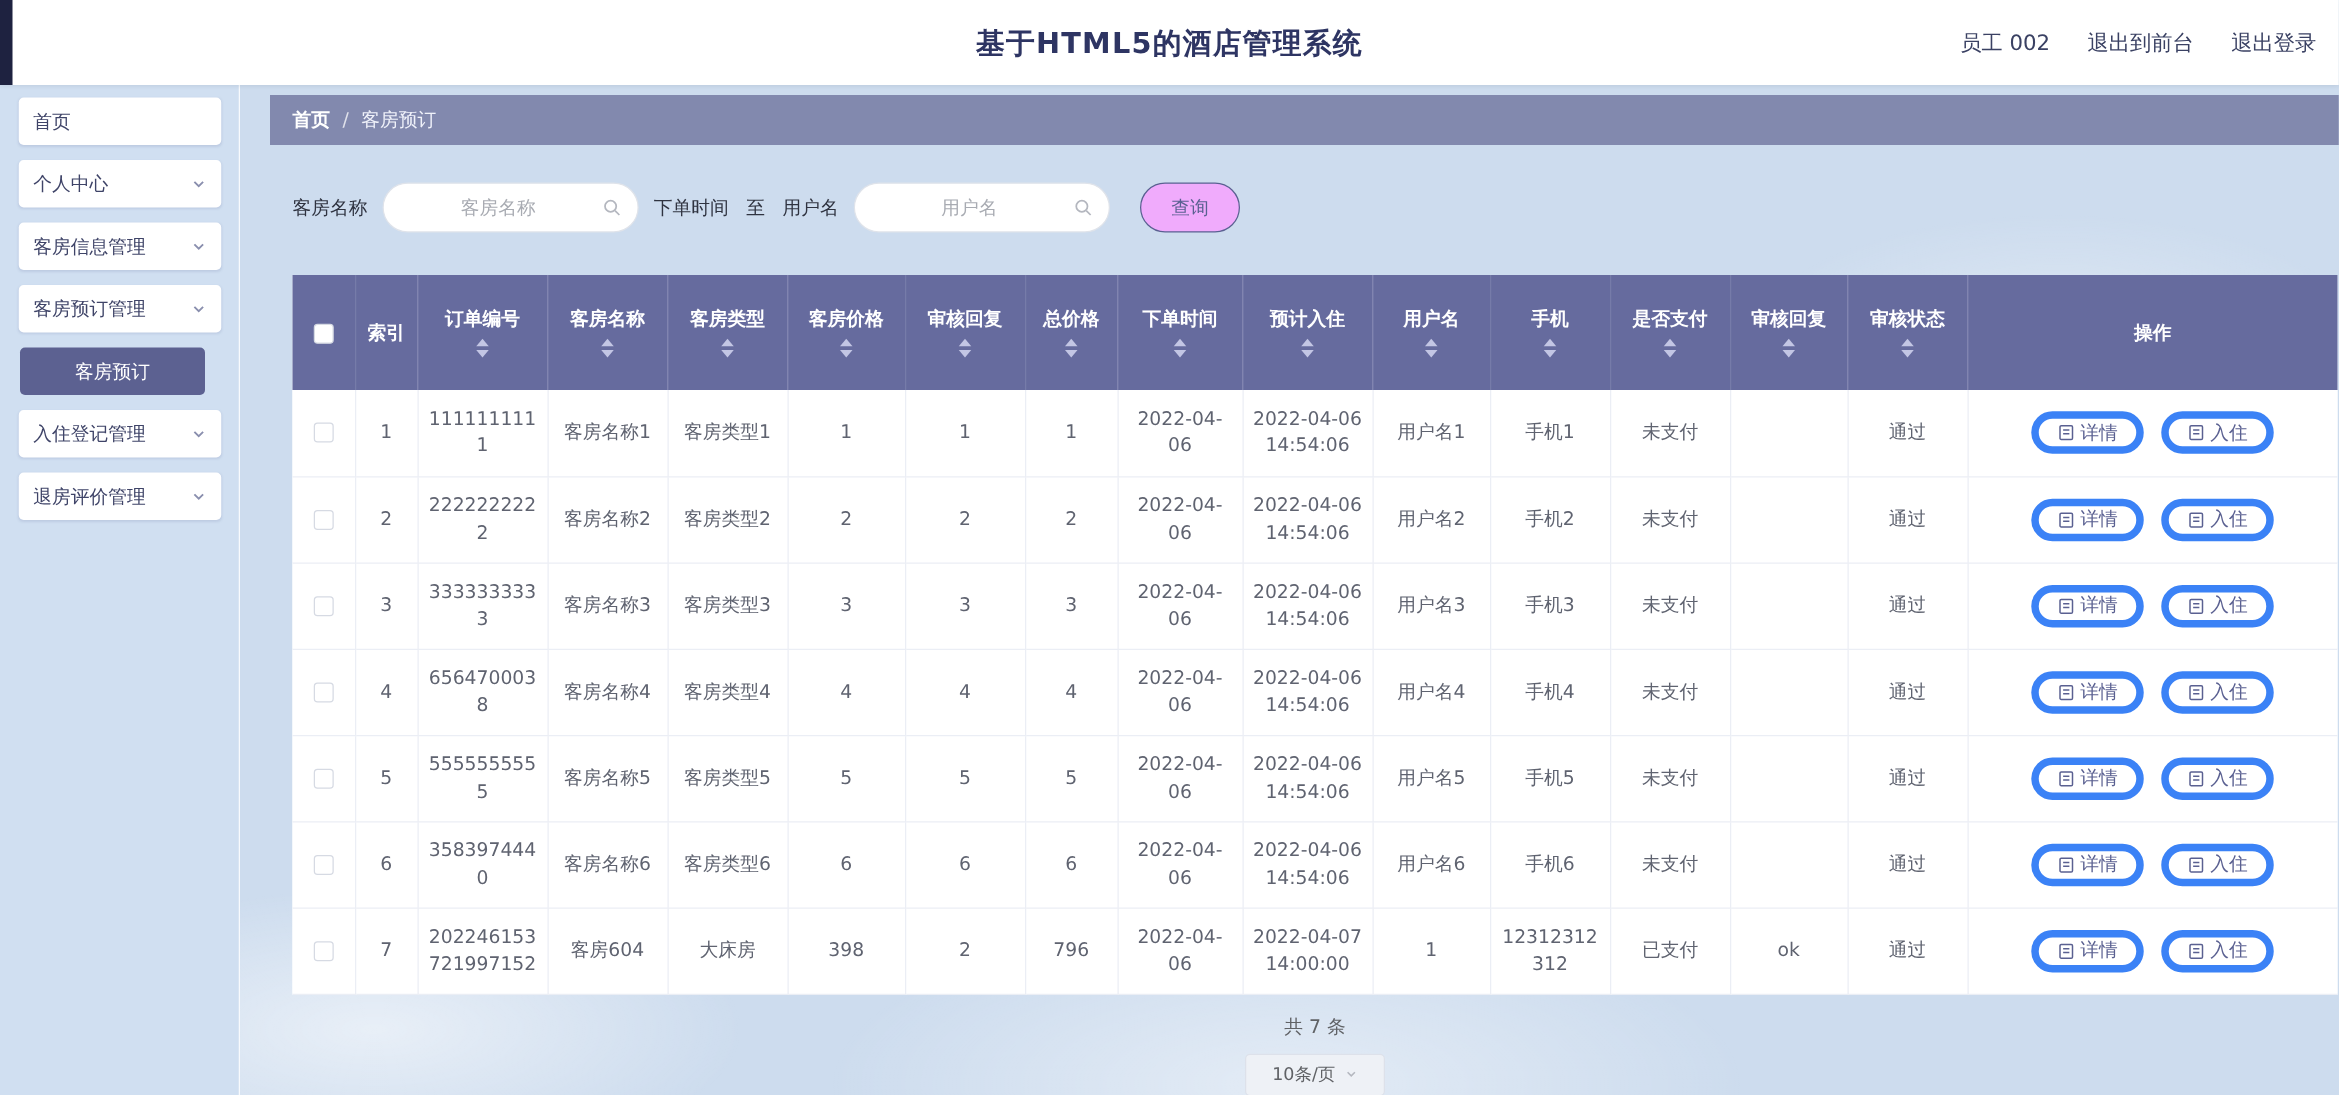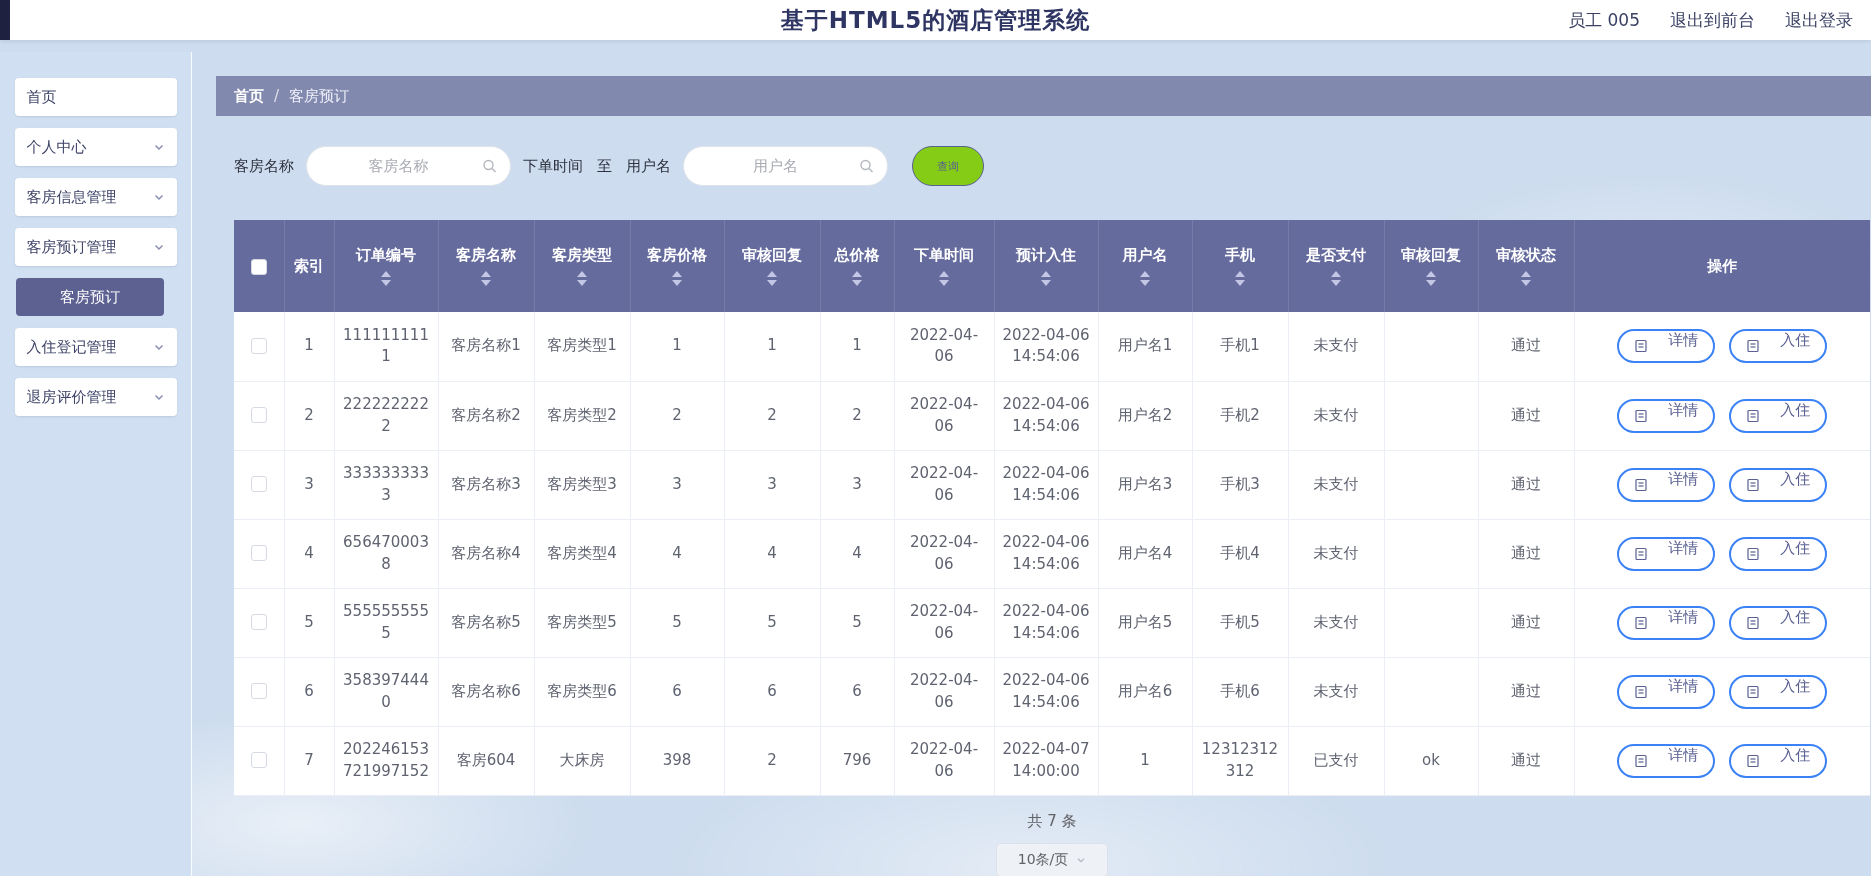--- a/index.html
+++ b/index.html
@@ -8,21 +8,21 @@
     font-family:"DejaVu Sans","Liberation Sans",sans-serif;
     color:#303133;
     background:
       radial-gradient(ellipse 420px 160px at 16% 94%, rgba(255,255,255,.55), transparent 70%),
       radial-gradient(ellipse 520px 190px at 55% 99%, rgba(255,255,255,.45), transparent 70%),
       radial-gradient(ellipse 340px 130px at 88% 30%, rgba(255,255,255,.30), transparent 70%),
       #cddcee;
   }
 
   
-  .app-header { position:fixed; top:0; left:0; right:0; height:40px; background:#fff;
+  .app-header { position:fixed; top:0; left:0; right:0; height:68px; background:#fff;
     display:flex; align-items:center; z-index:20; box-shadow:0 1px 4px rgba(0,21,41,.10); }
   .header-accent { width:10px; height:100%; background:#1e2240; }
   .app-title { position:absolute; left:50%; transform:translateX(-50%);
     font-size:23px; font-weight:bold; color:#2e3563; letter-spacing:1px; }
   .header-right { margin-left:auto; display:flex; align-items:center; gap:30px;
     padding-right:18px; font-size:17px; color:#3a4163; }
   .hlink { cursor:pointer; text-decoration:none; color:#3a4163; white-space:nowrap; }
 
   
   .sidebar { position:fixed; top:52px; left:0; bottom:0; width:192px;
@@ -54,21 +54,21 @@
   .text-input { height:40px; border:1px solid #dfe3ea; border-radius:20px; background:#fff;
     text-align:center; font-size:15px; color:#606266; outline:none;
     font-family:"DejaVu Sans","Liberation Sans",sans-serif; }
   .text-input::placeholder { color:#a8abb2; }
   .room-input { width:205px; padding:0 36px 0 16px; }
   .user-input { width:205px; padding:0 36px 0 16px; }
   .date-input { width:225px; padding:0 14px 0 36px; }
   .suffix { position:absolute; right:14px; top:50%; transform:translateY(-50%); display:flex; }
   .prefix { position:absolute; left:13px; top:50%; transform:translateY(-50%); display:flex; }
   .search-btn { height:40px; padding:0 24px; margin-left:12px; border:1px solid #5a6091;
-    color:#5a6091; background:#84cc16; border-radius:20px; font-size:11px; cursor:pointer;
+    color:#5a6091; background:#f0abfc; border-radius:20px; font-size:15px; cursor:pointer;
     font-family:"DejaVu Sans","Liberation Sans",sans-serif; }
 
   
   .table-wrap { margin:34px 0 0 42px; width:1636px; background:#fff; }
   table { border-collapse:collapse; table-layout:fixed; width:1636px; font-size:15px; }
   thead th { background:#666b9e; color:#fff; font-weight:bold; height:92px;
     padding:10px 4px; border-right:1px solid #767ba9; vertical-align:middle; }
   thead th:last-child { border-right:none; }
   .th-inner { display:flex; flex-direction:column; align-items:center; gap:6px; }
   .caret { display:inline-flex; flex-direction:column; gap:3px; cursor:pointer; }
@@ -76,22 +76,22 @@
     border-bottom:6px solid #c3c6e4; }
   .caret .down { width:0; height:0; border-left:5px solid transparent; border-right:5px solid transparent;
     border-top:6px solid #c3c6e4; }
   tbody td { height:69px; text-align:center; vertical-align:middle; color:#5f6370;
     padding:10px 6px; border-bottom:1px solid #ebeef5; border-right:1px solid #ebeef5;
     overflow-wrap:anywhere; line-height:1.45; background:#fff; }
   tbody td:last-child { border-right:none; }
   input.cb { appearance:none; -webkit-appearance:none; width:16px; height:16px;
     border:1px solid #d6dae3; border-radius:3px; background:#fff; cursor:pointer; vertical-align:middle; }
   .cell-actions-inner { display:flex; align-items:center; justify-content:center; gap:14px; }
-  .action-btn { display:inline-flex; gap:20px; height:34px; padding:0 15px;
-    border:2px solid #3b82f6; border-radius:17px; background:#fff; color:#5a6091;
+  .action-btn { display:inline-flex; align-items:center; gap:4px; height:34px; padding:0 15px;
+    border:6px solid #3b82f6; border-radius:17px; background:#fff; color:#5a6091;
     font-size:15px; cursor:pointer; white-space:nowrap;
     font-family:"DejaVu Sans","Liberation Sans",sans-serif; }
   .btn-icon { display:flex; align-items:center; }
 
   
   .pagination { width:1636px; margin:16px 0 0 42px; display:flex; align-items:center;
     justify-content:center; gap:12px; font-size:15px; color:#606266;flex-direction:column; }
   .page-size { width:112px; height:34px; background:#eef1f6; border:1px solid #dde1ea;
     border-radius:4px; display:flex; align-items:center; justify-content:center; gap:8px;
     font-size:14px; color:#606266; cursor:pointer; }
@@ -104,21 +104,21 @@
     text-align:center; font-size:15px; color:#606266; outline:none;
     font-family:"DejaVu Sans","Liberation Sans",sans-serif; }
 </style>
 </head>
 <body>
 
 <header class="app-header">
   <div class="header-accent"></div>
   <div class="app-title">基于HTML5的酒店管理系统</div>
   <div class="header-right">
-    <span>员工 005</span>
+    <span>员工 002</span>
     <a class="hlink">退出到前台</a>
     <a class="hlink">退出登录</a>
   </div>
 </header>
 
 <aside class="sidebar">
   <div class="menu-item">
     <span class="menu-label">首页</span>
   </div>
   <div class="menu-item">

